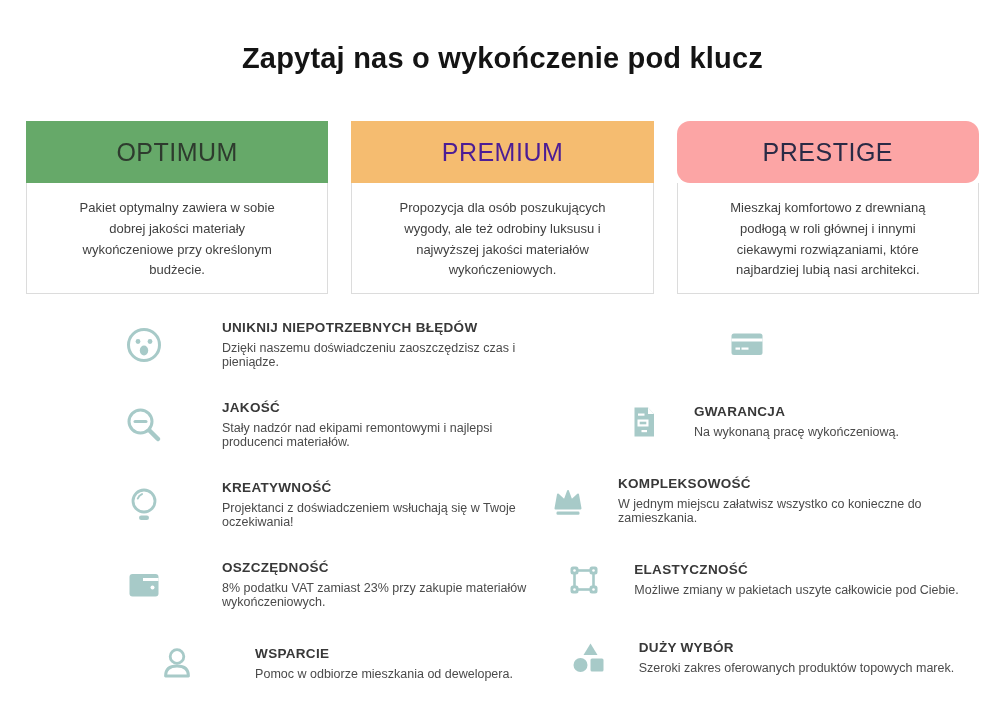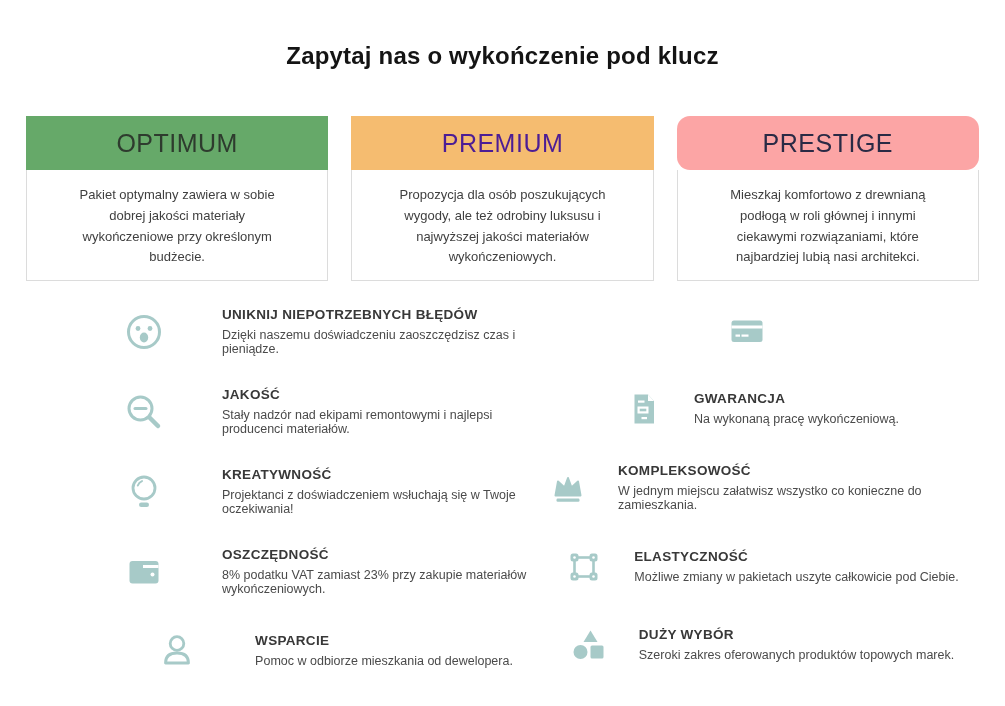--- a/index.html
+++ b/index.html
@@ -7,36 +7,36 @@
   body {
     width: 1005px; height: 706px;
     font-family: "Liberation Sans", "DejaVu Sans", sans-serif;
     color: #333; overflow: hidden;
   }
   .page { width: 1005px; height: 706px; background: #fff; border-radius: 10px; }
 
   .page-title {
     margin-top: 42px;
     text-align: center;
-    font-size: 24px;
+    font-size: 29px;
     font-weight: 800;
     letter-spacing: 0.2px;
     color: #141414;
   }
 
   
   .cards {
     display: flex;
     gap: 23px;
     padding: 0 26px;
     margin-top: 46px;
   }
   .card { flex: 1; }
   .card-header {
-    height: 54px;
+    height: 62px;
     display: flex; align-items: center; justify-content: center;
     font-size: 25px;
     letter-spacing: 0.5px;
   }
   .card:nth-child(1) .card-header { background: #66a969; color: #2e3b2e; }
   .card:nth-child(2) .card-header { background: #f5bc70; color: #4c1d95; }
   .card:nth-child(3) .card-header { background: #fca5a5; color: #2a2a45; border-radius: 13px; }
   .card-body {
     border: 1px solid #dcdcdc;
     border-top: none;

